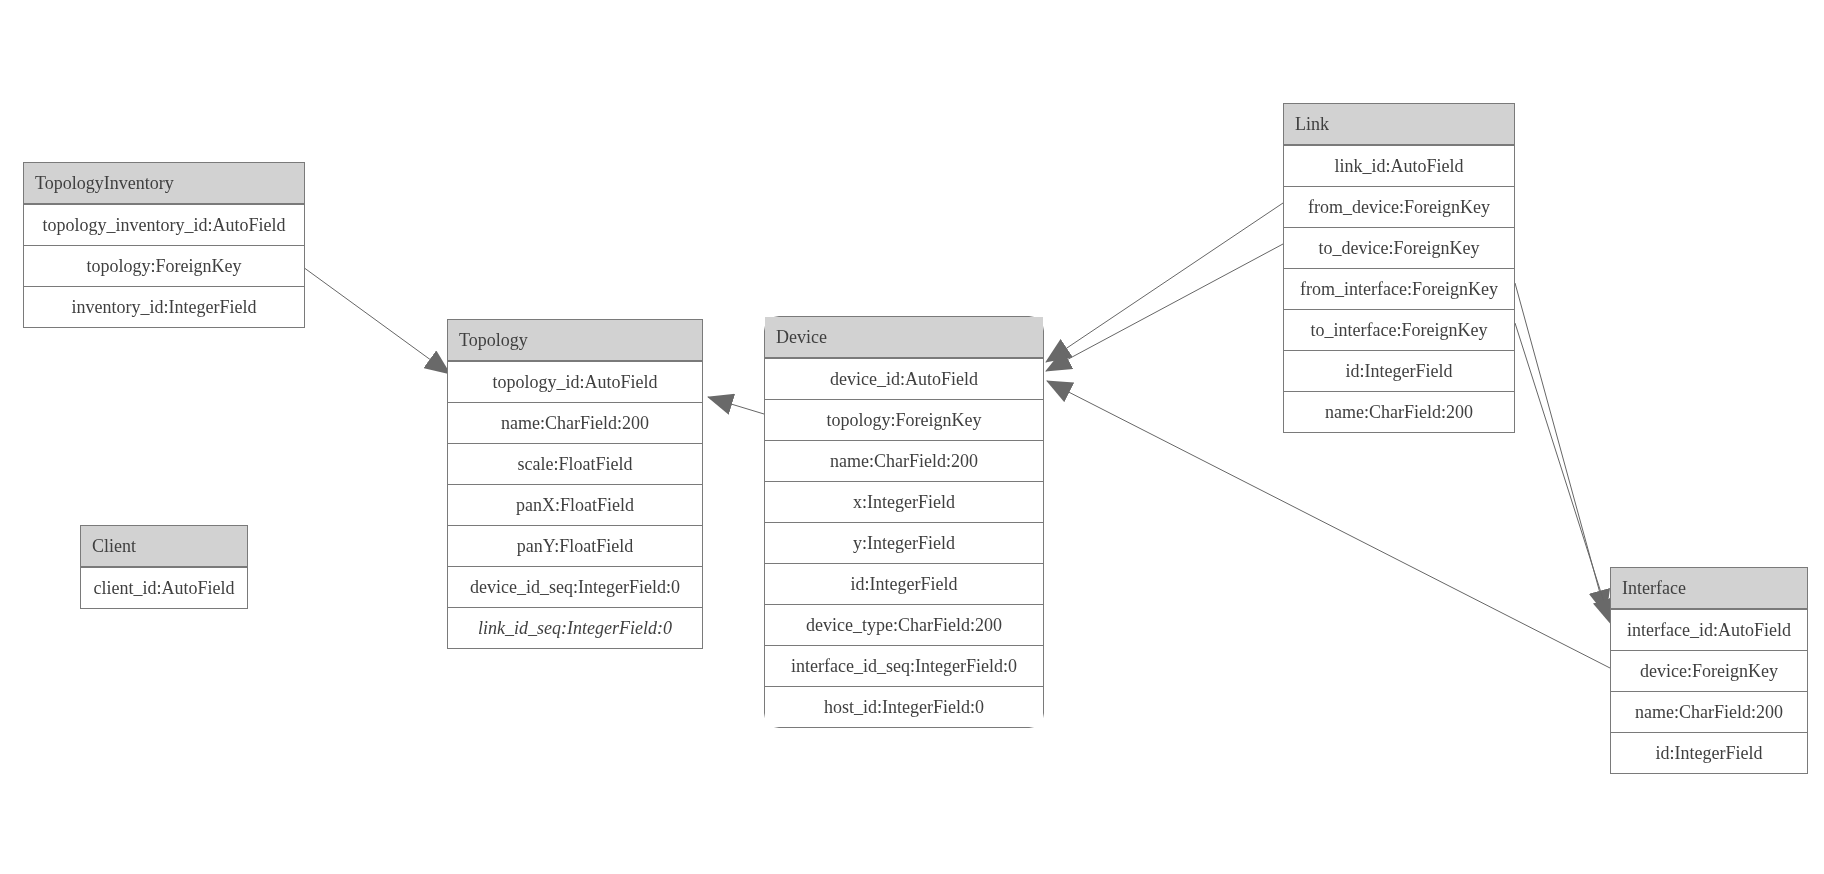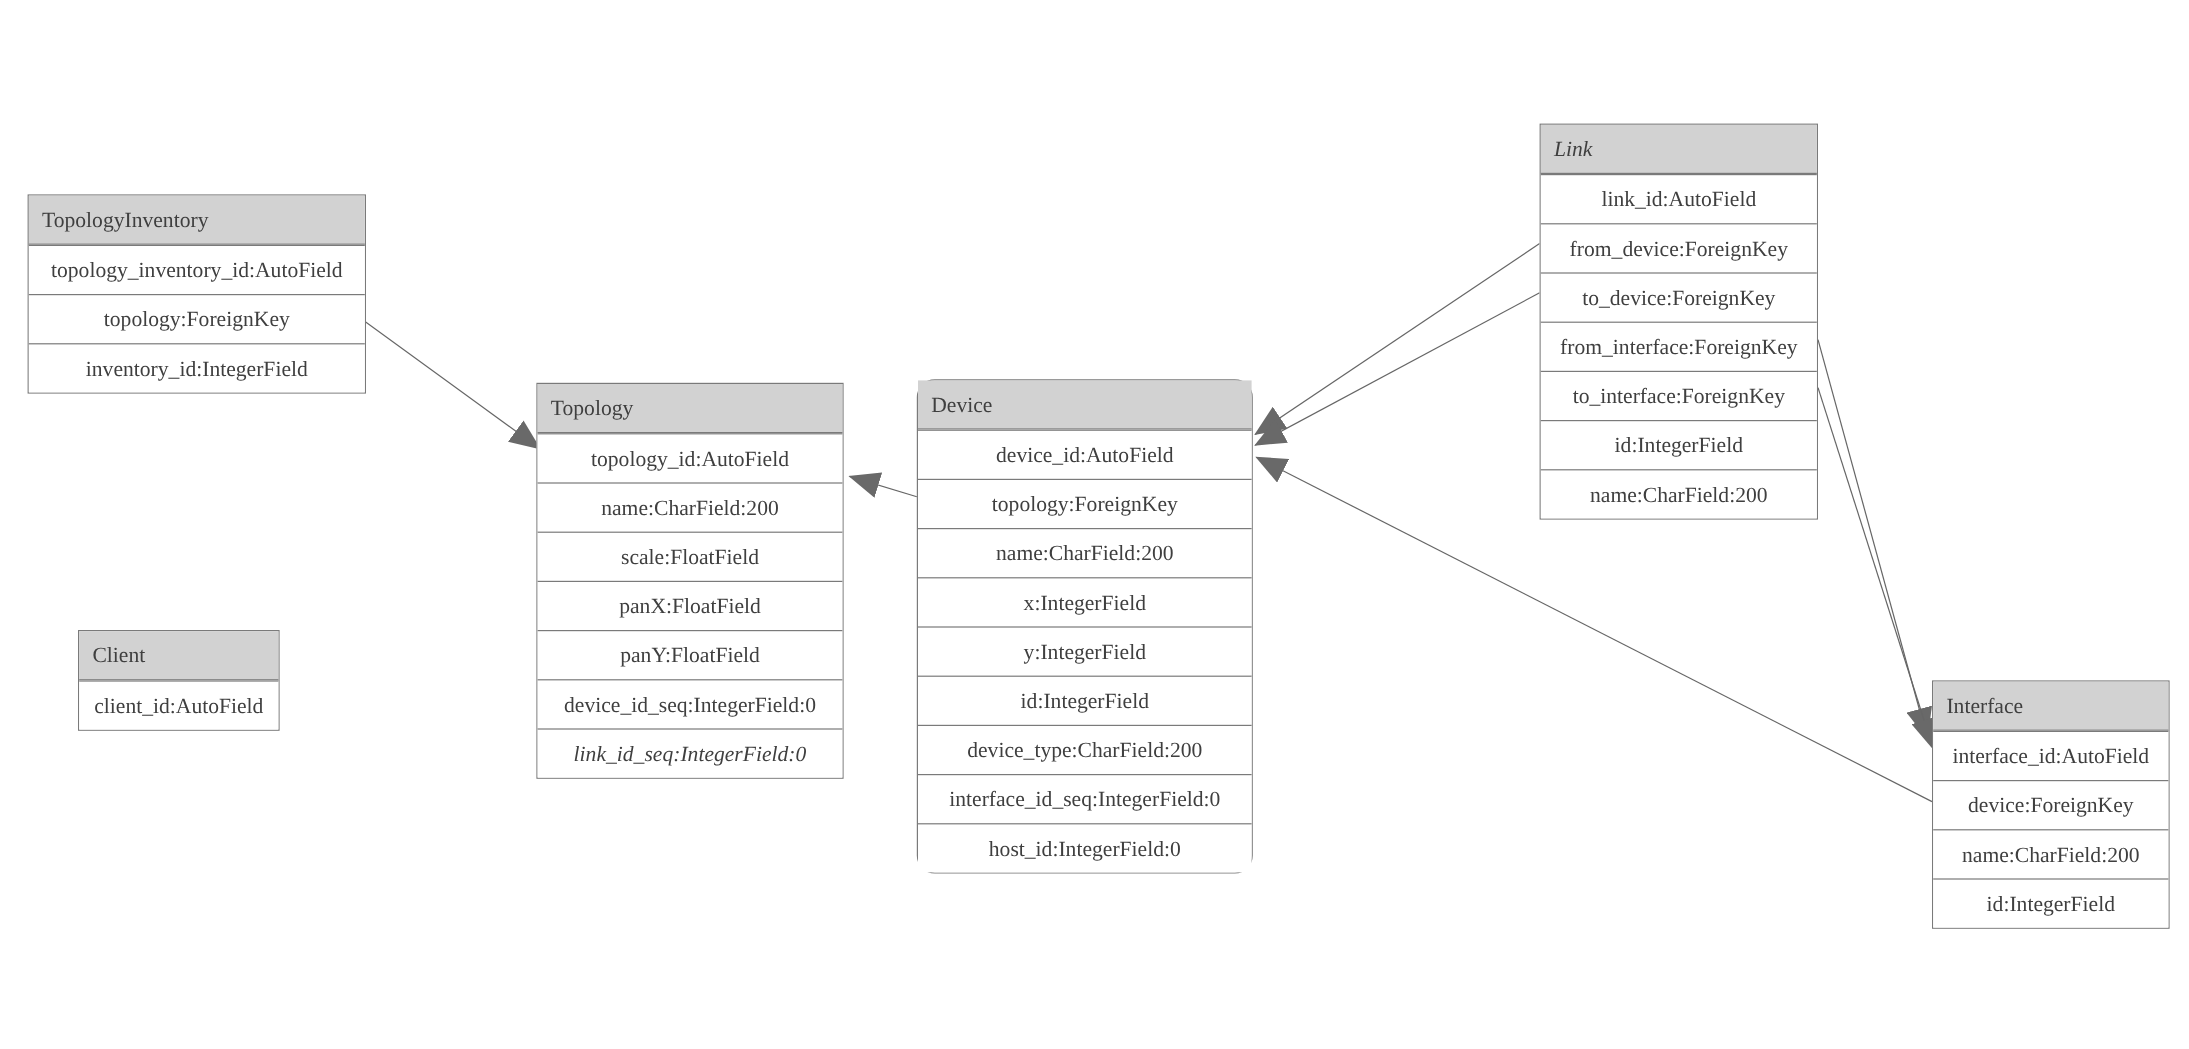--- a/index.html
+++ b/index.html
@@ -90,38 +90,38 @@
       <div class="entity" style="left: 447px; top: 319px; width: 256px; border-color: rgb(122, 122, 122); color: rgb(63, 63, 63);">
         <div class="entity-header" style="background: rgb(210, 210, 210); border-color: rgb(122, 122, 122);">Topology</div>
         <div class="field-row" style="border-color: rgb(122, 122, 122); background: rgb(255, 255, 255);">topology_id:AutoField</div>
         <div class="field-row" style="border-color: rgb(122, 122, 122); background: rgb(255, 255, 255);">name:CharField:200</div>
         <div class="field-row" style="border-color: rgb(122, 122, 122); background: rgb(255, 255, 255);">scale:FloatField</div>
         <div class="field-row" style="border-color: rgb(122, 122, 122); background: rgb(255, 255, 255);">panX:FloatField</div>
         <div class="field-row" style="border-color: rgb(122, 122, 122); background: rgb(255, 255, 255);">panY:FloatField</div>
         <div class="field-row" style="border-color: rgb(122, 122, 122); background: rgb(255, 255, 255);">device_id_seq:IntegerField:0</div>
         <div class="field-row" style="border-color: rgb(122, 122, 122); background: rgb(255, 255, 255); font-style: italic;">link_id_seq:IntegerField:0</div>
       </div>
-      <div class="entity" style="left: 65px; top: 525px; width: 168px; border-color: rgb(122, 122, 122); color: rgb(63, 63, 63);">
+      <div class="entity" style="left: 80px; top: 525px; width: 168px; border-color: rgb(122, 122, 122); color: rgb(63, 63, 63);">
         <div class="entity-header" style="background: rgb(210, 210, 210); border-color: rgb(122, 122, 122);">Client</div>
         <div class="field-row" style="border-color: rgb(122, 122, 122); background: rgb(255, 255, 255);">client_id:AutoField</div>
       </div>
       <div class="entity" style="left: 764px; top: 316px; width: 280px; border-color: rgb(122, 122, 122); color: rgb(63, 63, 63); border-radius: 15px;">
         <div class="entity-header" style="background: rgb(210, 210, 210); border-color: rgb(122, 122, 122);">Device</div>
         <div class="field-row" style="border-color: rgb(122, 122, 122); background: rgb(255, 255, 255);">device_id:AutoField</div>
         <div class="field-row" style="border-color: rgb(122, 122, 122); background: rgb(255, 255, 255);">topology:ForeignKey</div>
         <div class="field-row" style="border-color: rgb(122, 122, 122); background: rgb(255, 255, 255);">name:CharField:200</div>
         <div class="field-row" style="border-color: rgb(122, 122, 122); background: rgb(255, 255, 255);">x:IntegerField</div>
         <div class="field-row" style="border-color: rgb(122, 122, 122); background: rgb(255, 255, 255);">y:IntegerField</div>
         <div class="field-row" style="border-color: rgb(122, 122, 122); background: rgb(255, 255, 255);">id:IntegerField</div>
         <div class="field-row" style="border-color: rgb(122, 122, 122); background: rgb(255, 255, 255);">device_type:CharField:200</div>
         <div class="field-row" style="border-color: rgb(122, 122, 122); background: rgb(255, 255, 255);">interface_id_seq:IntegerField:0</div>
         <div class="field-row" style="border-color: rgb(122, 122, 122); background: rgb(255, 255, 255);">host_id:IntegerField:0</div>
       </div>
       <div class="entity" style="left: 1283px; top: 103px; width: 232px; border-color: rgb(122, 122, 122); color: rgb(63, 63, 63);">
-        <div class="entity-header" style="background: rgb(210, 210, 210); border-color: rgb(122, 122, 122); font-style: italic;">Link</div>
+        <div class="entity-header" style="background: rgb(210, 210, 210); border-color: rgb(122, 122, 122);">Link</div>
         <div class="field-row" style="border-color: rgb(122, 122, 122); background: rgb(255, 255, 255);">link_id:AutoField</div>
         <div class="field-row" style="border-color: rgb(122, 122, 122); background: rgb(255, 255, 255);">from_device:ForeignKey</div>
         <div class="field-row" style="border-color: rgb(122, 122, 122); background: rgb(255, 255, 255);">to_device:ForeignKey</div>
         <div class="field-row" style="border-color: rgb(122, 122, 122); background: rgb(255, 255, 255);">from_interface:ForeignKey</div>
         <div class="field-row" style="border-color: rgb(122, 122, 122); background: rgb(255, 255, 255);">to_interface:ForeignKey</div>
         <div class="field-row" style="border-color: rgb(122, 122, 122); background: rgb(255, 255, 255);">id:IntegerField</div>
         <div class="field-row" style="border-color: rgb(122, 122, 122); background: rgb(255, 255, 255);">name:CharField:200</div>
       </div>
       <div class="entity" style="left: 1610px; top: 567px; width: 198px; border-color: rgb(122, 122, 122); color: rgb(63, 63, 63);">
         <div class="entity-header" style="background: rgb(210, 210, 210); border-color: rgb(122, 122, 122);">Interface</div>

